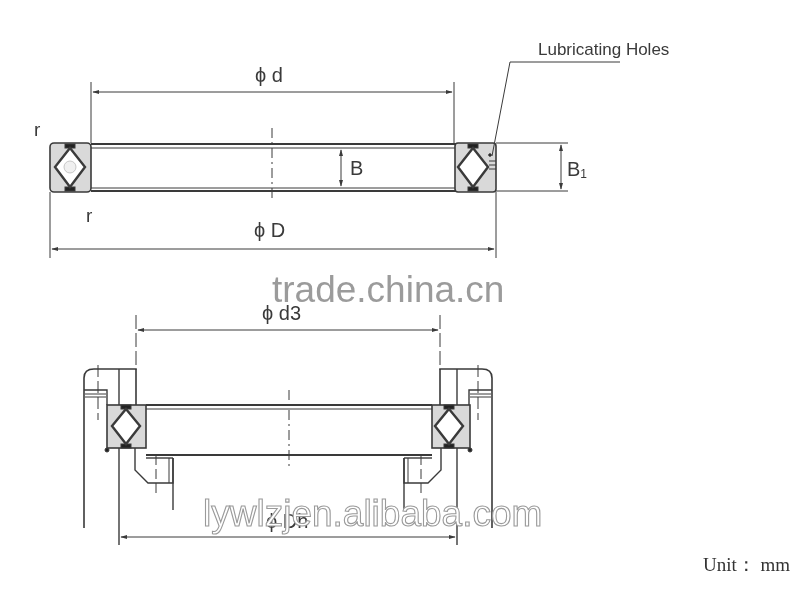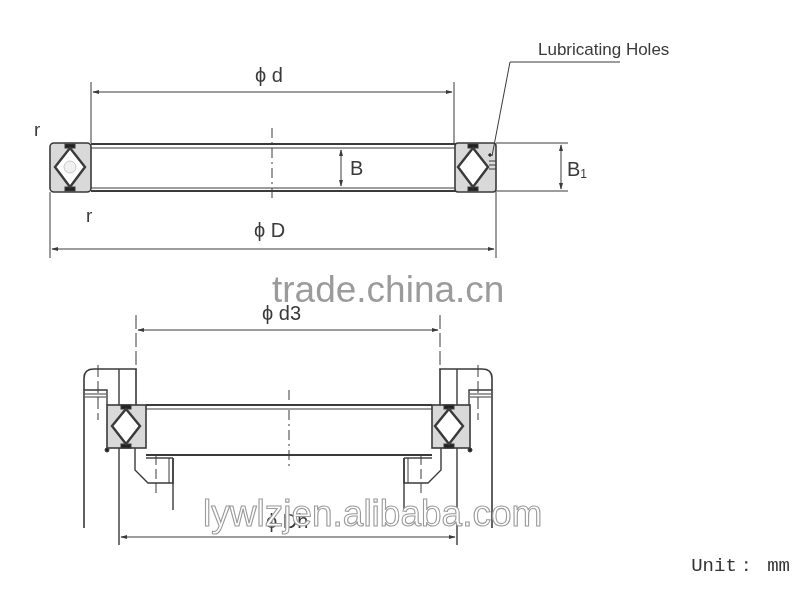--- a/index.html
+++ b/index.html
@@ -1,21 +1,21 @@
 <!DOCTYPE html>
 <html><head>
   <meta charset="utf-8">
   <style>
     html, body { margin: 0; padding: 0; background: #ffffff; }
     body { width: 800px; height: 600px; position: relative; overflow: hidden; font-family: "Liberation Sans", sans-serif; }
     svg { position: absolute; left: 0; top: 0; }
     .lbl { font-family: "Liberation Sans", sans-serif; fill: #3a3a3a; }
     .wm-solid { font-family: "Liberation Sans", sans-serif; fill: #8a8a8a; }
     .wm-outline { font-family: "Liberation Sans", sans-serif; fill: #ffffff; stroke: #9a9a9a; stroke-width: 1.1; }
-    .unit { position: absolute; right: 10px; top: 552px; font-size: 19px; color: #333; font-family: Liberation Mono, monospace; text-align: center; }
+    .unit { position: absolute; right: 10px; top: 552px; font-size: 19px; color: #333; font-family: Liberation Serif, serif; text-align: center; }
   </style>
 </head>
 <body>
 
 <svg width="800" height="600" viewBox="0 0 800 600">
   <defs>
     <marker id="arr" viewBox="0 0 10 10" refX="9" refY="5" markerWidth="7" markerHeight="7" orient="auto-start-reverse">
       <path d="M0,2 L10,5 L0,8 z" fill="#3a3a3a"></path>
     </marker>
   </defs>

